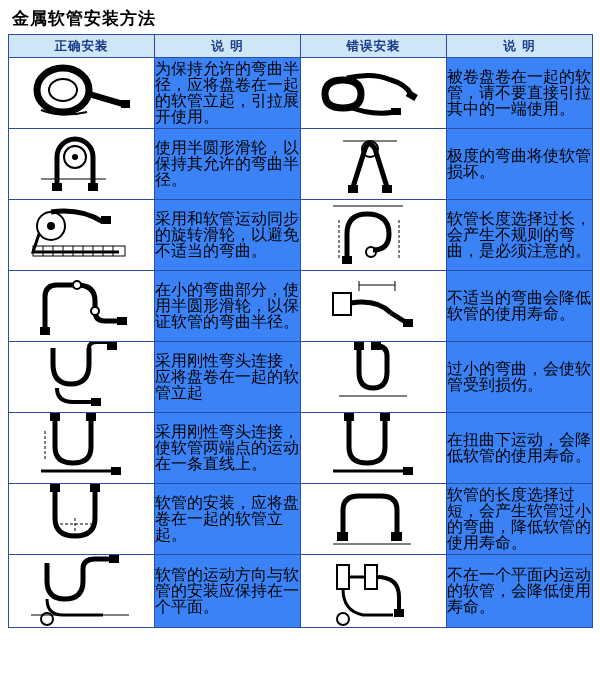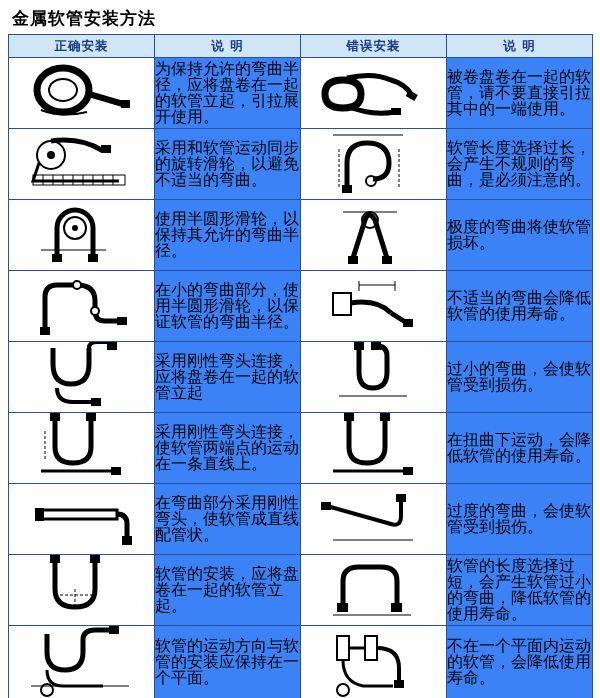--- a/index.html
+++ b/index.html
@@ -114,20 +114,48 @@
             <svg width="140" height="64" viewBox="0 0 140 64">
               <path d="M40 22 q -18 0 -18 14 q 0 14 18 14 q 18 0 18 -14 q 0 -14 -18 -14" fill="none" stroke="#000" stroke-width="7"></path>
               <path d="M44 20 q 26 -6 44 2 q 14 4 20 14" stroke="#000" stroke-width="5" fill="none"></path>
               <rect x="104" y="34" width="10" height="7" fill="#000" transform="rotate(30 109 37)"></rect>
               <path d="M44 48 q 24 10 48 6" stroke="#000" stroke-width="5" fill="none"></path>
               <rect x="88" y="50" width="10" height="7" fill="#000"></rect>
             </svg>
           </span>
         </td>
         <td class="txt-cell">被卷盘卷在一起的软管，请不要直接引拉其中的一端使用。</td>
+      </tr>
+
+      <tr>
+        <td class="img-cell">
+          <span class="fig">
+            <svg width="140" height="64" viewBox="0 0 140 64">
+              <path d="M46 56 L46 28 a 18 18 0 0 1 36 0 L82 56" fill="none" stroke="#000" stroke-width="5"></path>
+              <circle cx="64" cy="28" r="11" fill="none" stroke="#000" stroke-width="2"></circle>
+              <circle cx="64" cy="28" r="3" fill="#000"></circle>
+              <rect x="41" y="54" width="10" height="8" fill="#000"></rect>
+              <rect x="77" y="54" width="10" height="8" fill="#000"></rect>
+              <path d="M30 50 L95 50" stroke="#000" stroke-width="1"></path>
+            </svg>
+          </span>
+        </td>
+        <td class="txt-cell">使用半圆形滑轮，以保持其允许的弯曲半径。</td>
+        <td class="img-cell">
+          <span class="fig">
+            <svg width="140" height="64" viewBox="0 0 140 64">
+              <path d="M50 58 L62 20 q 4 -10 10 0 L84 58" fill="none" stroke="#000" stroke-width="5"></path>
+              <circle cx="67" cy="20" r="8" fill="none" stroke="#000" stroke-width="2"></circle>
+              <rect x="45" y="56" width="10" height="8" fill="#000"></rect>
+              <rect x="79" y="56" width="10" height="8" fill="#000"></rect>
+              <path d="M40 12 L94 12" stroke="#000" stroke-width="1"></path>
+            </svg>
+          </span>
+        </td>
+        <td class="txt-cell">极度的弯曲将使软管损坏。</td>
       </tr>
 
       <tr>
         <td class="img-cell">
           <span class="fig">
             <svg width="140" height="64" viewBox="0 0 140 64">
               <circle cx="40" cy="26" r="14" fill="none" stroke="#000" stroke-width="2"></circle>
               <circle cx="40" cy="26" r="4" fill="#000"></circle>
               <path d="M40 12 q 30 -4 52 10" stroke="#000" stroke-width="5" fill="none"></path>
               <path d="M28 34 L22 52 L108 52" stroke="#000" stroke-width="3" fill="none"></path>
@@ -159,48 +187,20 @@
             </svg>
           </span>
         </td>
         <td class="txt-cell">软管长度选择过长，会产生不规则的弯曲，是必须注意的。</td>
       </tr>
 
       <tr>
         <td class="img-cell">
           <span class="fig">
             <svg width="140" height="64" viewBox="0 0 140 64">
-              <path d="M46 56 L46 28 a 18 18 0 0 1 36 0 L82 56" fill="none" stroke="#000" stroke-width="5"></path>
-              <circle cx="64" cy="28" r="11" fill="none" stroke="#000" stroke-width="2"></circle>
-              <circle cx="64" cy="28" r="3" fill="#000"></circle>
-              <rect x="41" y="54" width="10" height="8" fill="#000"></rect>
-              <rect x="77" y="54" width="10" height="8" fill="#000"></rect>
-              <path d="M30 50 L95 50" stroke="#000" stroke-width="1"></path>
-            </svg>
-          </span>
-        </td>
-        <td class="txt-cell">使用半圆形滑轮，以保持其允许的弯曲半径。</td>
-        <td class="img-cell">
-          <span class="fig">
-            <svg width="140" height="64" viewBox="0 0 140 64">
-              <path d="M50 58 L62 20 q 4 -10 10 0 L84 58" fill="none" stroke="#000" stroke-width="5"></path>
-              <circle cx="67" cy="20" r="8" fill="none" stroke="#000" stroke-width="2"></circle>
-              <rect x="45" y="56" width="10" height="8" fill="#000"></rect>
-              <rect x="79" y="56" width="10" height="8" fill="#000"></rect>
-              <path d="M40 12 L94 12" stroke="#000" stroke-width="1"></path>
-            </svg>
-          </span>
-        </td>
-        <td class="txt-cell">极度的弯曲将使软管损坏。</td>
-      </tr>
-
-      <tr>
-        <td class="img-cell">
-          <span class="fig">
-            <svg width="140" height="64" viewBox="0 0 140 64">
               <path d="M34 58 L34 26 q 0 -12 12 -12 L66 14" fill="none" stroke="#000" stroke-width="5"></path>
               <path d="M66 14 q 18 0 18 16 L84 40 q 0 10 10 10 L112 50" fill="none" stroke="#000" stroke-width="5"></path>
               <rect x="29" y="56" width="10" height="8" fill="#000"></rect>
               <rect x="106" y="46" width="10" height="8" fill="#000"></rect>
               <circle cx="66" cy="14" r="4" fill="#fff" stroke="#000" stroke-width="2"></circle>
               <circle cx="84" cy="40" r="4" fill="#fff" stroke="#000" stroke-width="2"></circle>
             </svg>
           </span>
         </td>
         <td class="txt-cell">在小的弯曲部分，使用半圆形滑轮，以保证软管的弯曲半径。</td>
@@ -267,44 +267,20 @@
               <rect x="41" y="0" width="10" height="8" fill="#000"></rect>
               <rect x="77" y="0" width="10" height="8" fill="#000"></rect>
               <path d="M30 58 L110 58" stroke="#000" stroke-width="3"></path>
               <rect x="100" y="54" width="10" height="8" fill="#000"></rect>
             </svg>
           </span>
         </td>
         <td class="txt-cell">在扭曲下运动，会降低软管的使用寿命。</td>
       </tr>
 
-      <tr>
-        <td class="img-cell">
-          <span class="fig">
-            <svg width="140" height="64" viewBox="0 0 140 64">
-              <rect x="30" y="26" width="76" height="9" fill="none" stroke="#000" stroke-width="3"></rect>
-              <path d="M106 30 q 10 0 10 10 L116 54" stroke="#000" stroke-width="5" fill="none"></path>
-              <rect x="24" y="24" width="9" height="13" fill="#000"></rect>
-              <rect x="111" y="52" width="10" height="9" fill="#000"></rect>
-            </svg>
-          </span>
-        </td>
-        <td class="txt-cell">在弯曲部分采用刚性弯头，使软管成直线配管状。</td>
-        <td class="img-cell">
-          <span class="fig">
-            <svg width="140" height="64" viewBox="0 0 140 64">
-              <path d="M24 22 L88 40 q 10 3 10 -8 L98 16" stroke="#000" stroke-width="4" fill="none"></path>
-              <rect x="18" y="18" width="10" height="8" fill="#000"></rect>
-              <rect x="93" y="10" width="10" height="8" fill="#000"></rect>
-              <path d="M30 56 L110 56" stroke="#000" stroke-width="1"></path>
-            </svg>
-          </span>
-        </td>
-        <td class="txt-cell">过度的弯曲，会使软管受到损伤。</td>
-      </tr>
 
       <tr>
         <td class="img-cell">
           <span class="fig">
             <svg width="140" height="64" viewBox="0 0 140 64">
               <path d="M44 4 L44 34 q 0 18 20 18 q 20 0 20 -18 L84 4" fill="none" stroke="#000" stroke-width="5"></path>
               <rect x="39" y="0" width="10" height="8" fill="#000"></rect>
               <rect x="79" y="0" width="10" height="8" fill="#000"></rect>
               <path d="M64 34 L64 52" stroke="#000" stroke-width="1" stroke-dasharray="3 2"></path>
               <path d="M44 40 L84 40" stroke="#000" stroke-width="1" stroke-dasharray="3 2"></path>

